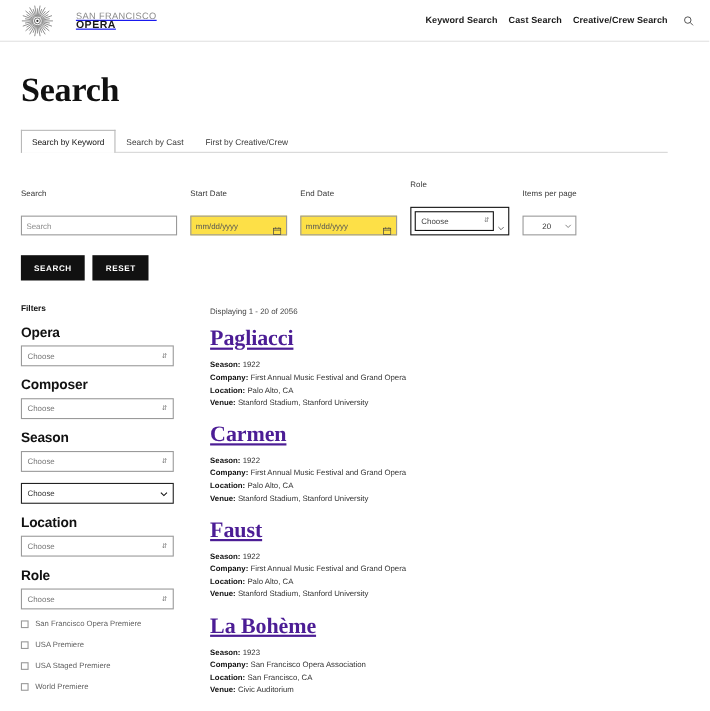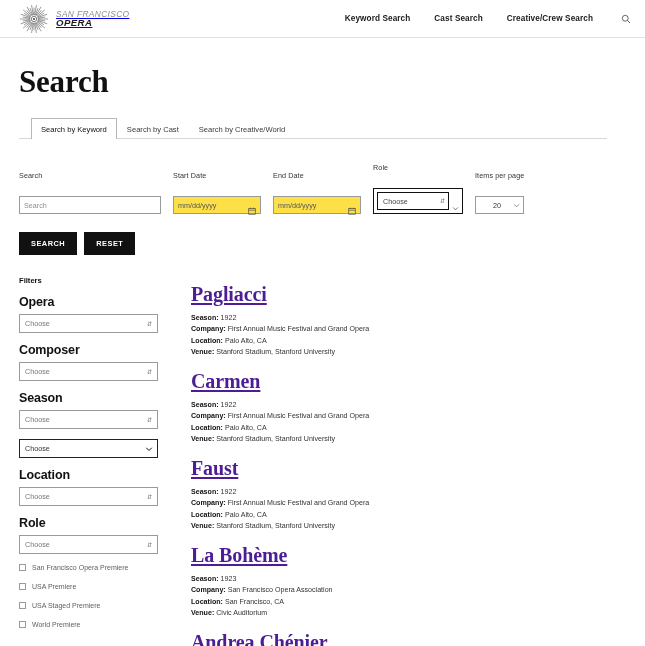--- a/index.html
+++ b/index.html
@@ -14,34 +14,34 @@
 
   
   .site-header {
     height: 38px;
     border-bottom: 1px solid #e2e2e2;
     display: flex;
     align-items: center;
     padding: 0 14px 0 19px;
     background: #fff;
   }
-  .brand { display: flex; align-items: center; gap: 7px; font-style: italic; }
+  .brand { display: flex; align-items: center; gap: 20px; }
   .brand-mark { width: 30px; height: 30px; display: block; }
   .brand-words { line-height: 1.02; padding-top: 1px; }
   .brand-sf {
     font-size: 8.4px; letter-spacing: .35px; color: #8b8b8b;
     display: block; font-weight: 400;
   }
   .brand-opera {
     font-size: 9.6px; letter-spacing: .45px; color: #1a1a1a;
     display: block; font-weight: 700;
   }
   .main-nav {
     margin-left: auto;
-    display: flex; align-items: center; gap: 24px;
+    display: flex; align-items: center; gap: 10px;
   }
   .nav-link {
     font-size: 8.2px; font-weight: 700; color: #1a1a1a;
     text-decoration: none; white-space: nowrap; letter-spacing: .1px;
   }
   .nav-search-btn {
     background: none; border: 0; padding: 0 0 0 4px; cursor: pointer;
     display: flex; align-items: center;
   }
 
@@ -74,21 +74,20 @@
     border-bottom: none;
     margin-bottom: -1px;
     cursor: pointer;
     white-space: nowrap;
     font-family: "Liberation Sans", sans-serif;
   }
   .tab.active {
     border-color: #b8b8b8;
     background: #fff;
     color: #111;
-    margin-left: 12px;
   }
 
   
   .form-row {
     display: flex;
     align-items: flex-end;
     gap: 12px;
     margin-top: 24px;
   }
   .field { display: flex; flex-direction: column; }
@@ -276,21 +275,21 @@
   </nav>
 </div>
 
 <div class="page">
 
   <h1 class="page-title">Search</h1>
 
   <div class="tabs">
     <button class="tab active">Search by Keyword</button>
     <button class="tab">Search by Cast</button>
-    <button class="tab">Search by Creative/World</button>
+    <button class="tab">First by Creative/Crew</button>
   </div>
 
   <div class="form-row">
 
     <div class="field">
       <label class="field-label">Search</label>
       <input class="txt-input" type="text" placeholder="Search" style="">
     </div>
 
     <div class="field">
@@ -427,20 +426,21 @@
           <span class="check-label">USA Staged Premiere</span>
         </label>
         <label class="check-row">
           <span class="check-box"></span>
           <span class="check-label">World Premiere</span>
         </label>
       </div>
     </aside>
 
     <section class="results">
+      <div class="displaying">Displaying 1 - 20 of 2056</div>
 
       <article class="result-item">
         <a class="result-title" href="#">Pagliacci</a>
         <div class="meta-line">
           <span class="meta-key">Season:</span>
           <span>1922</span>
         </div>
         <div class="meta-line">
           <span class="meta-key">Company:</span>
           <span>First Annual Music Festival and Grand Opera</span>

